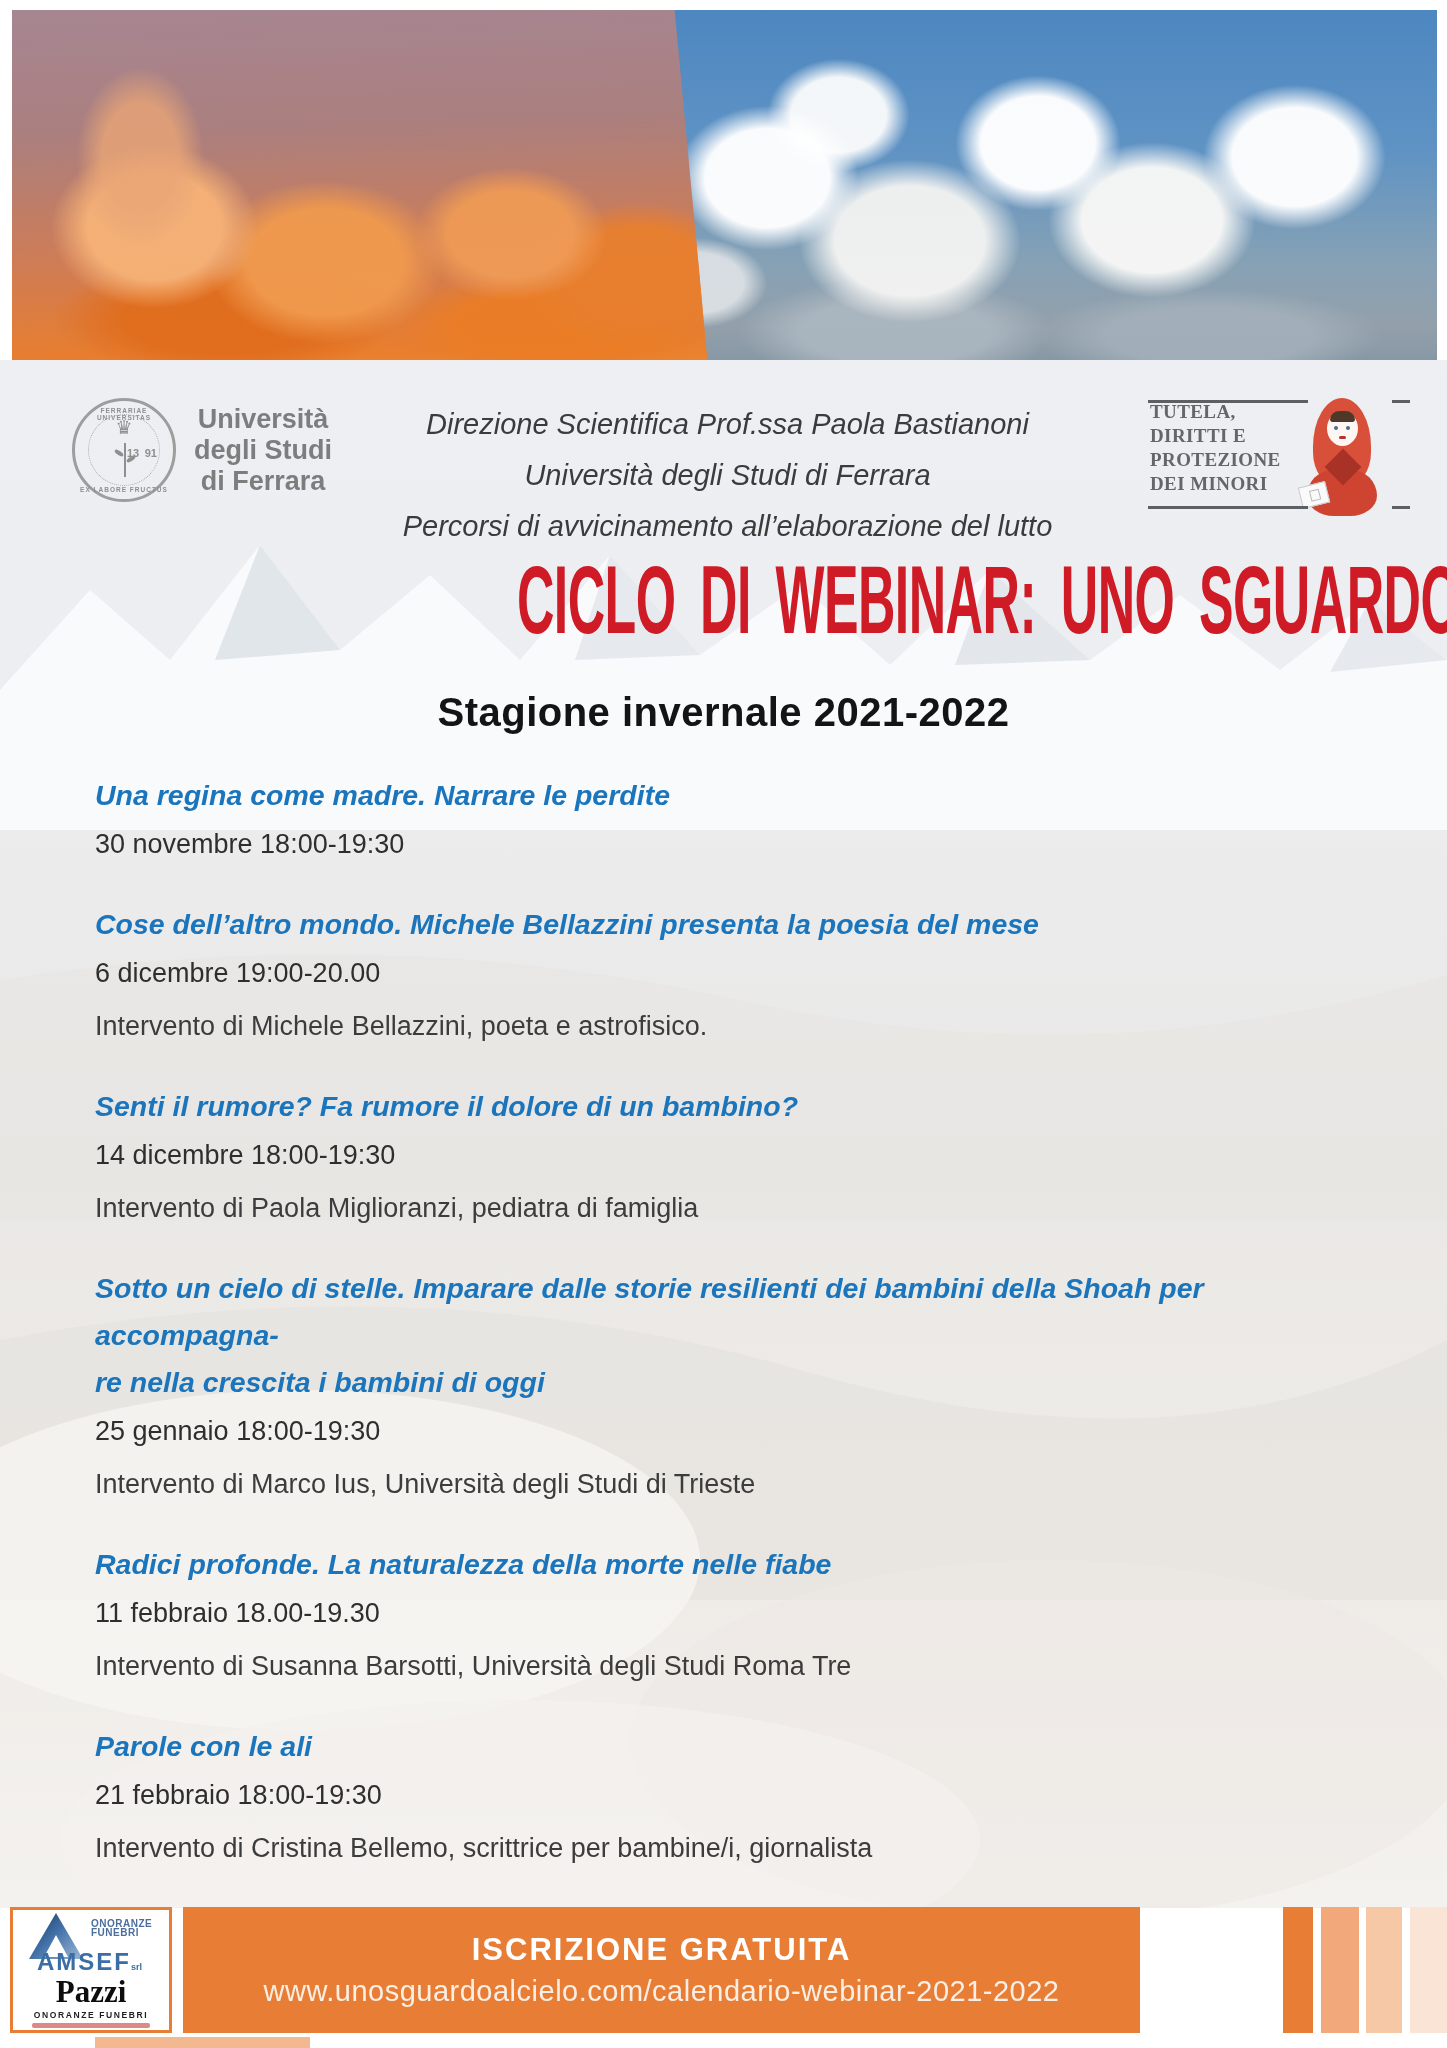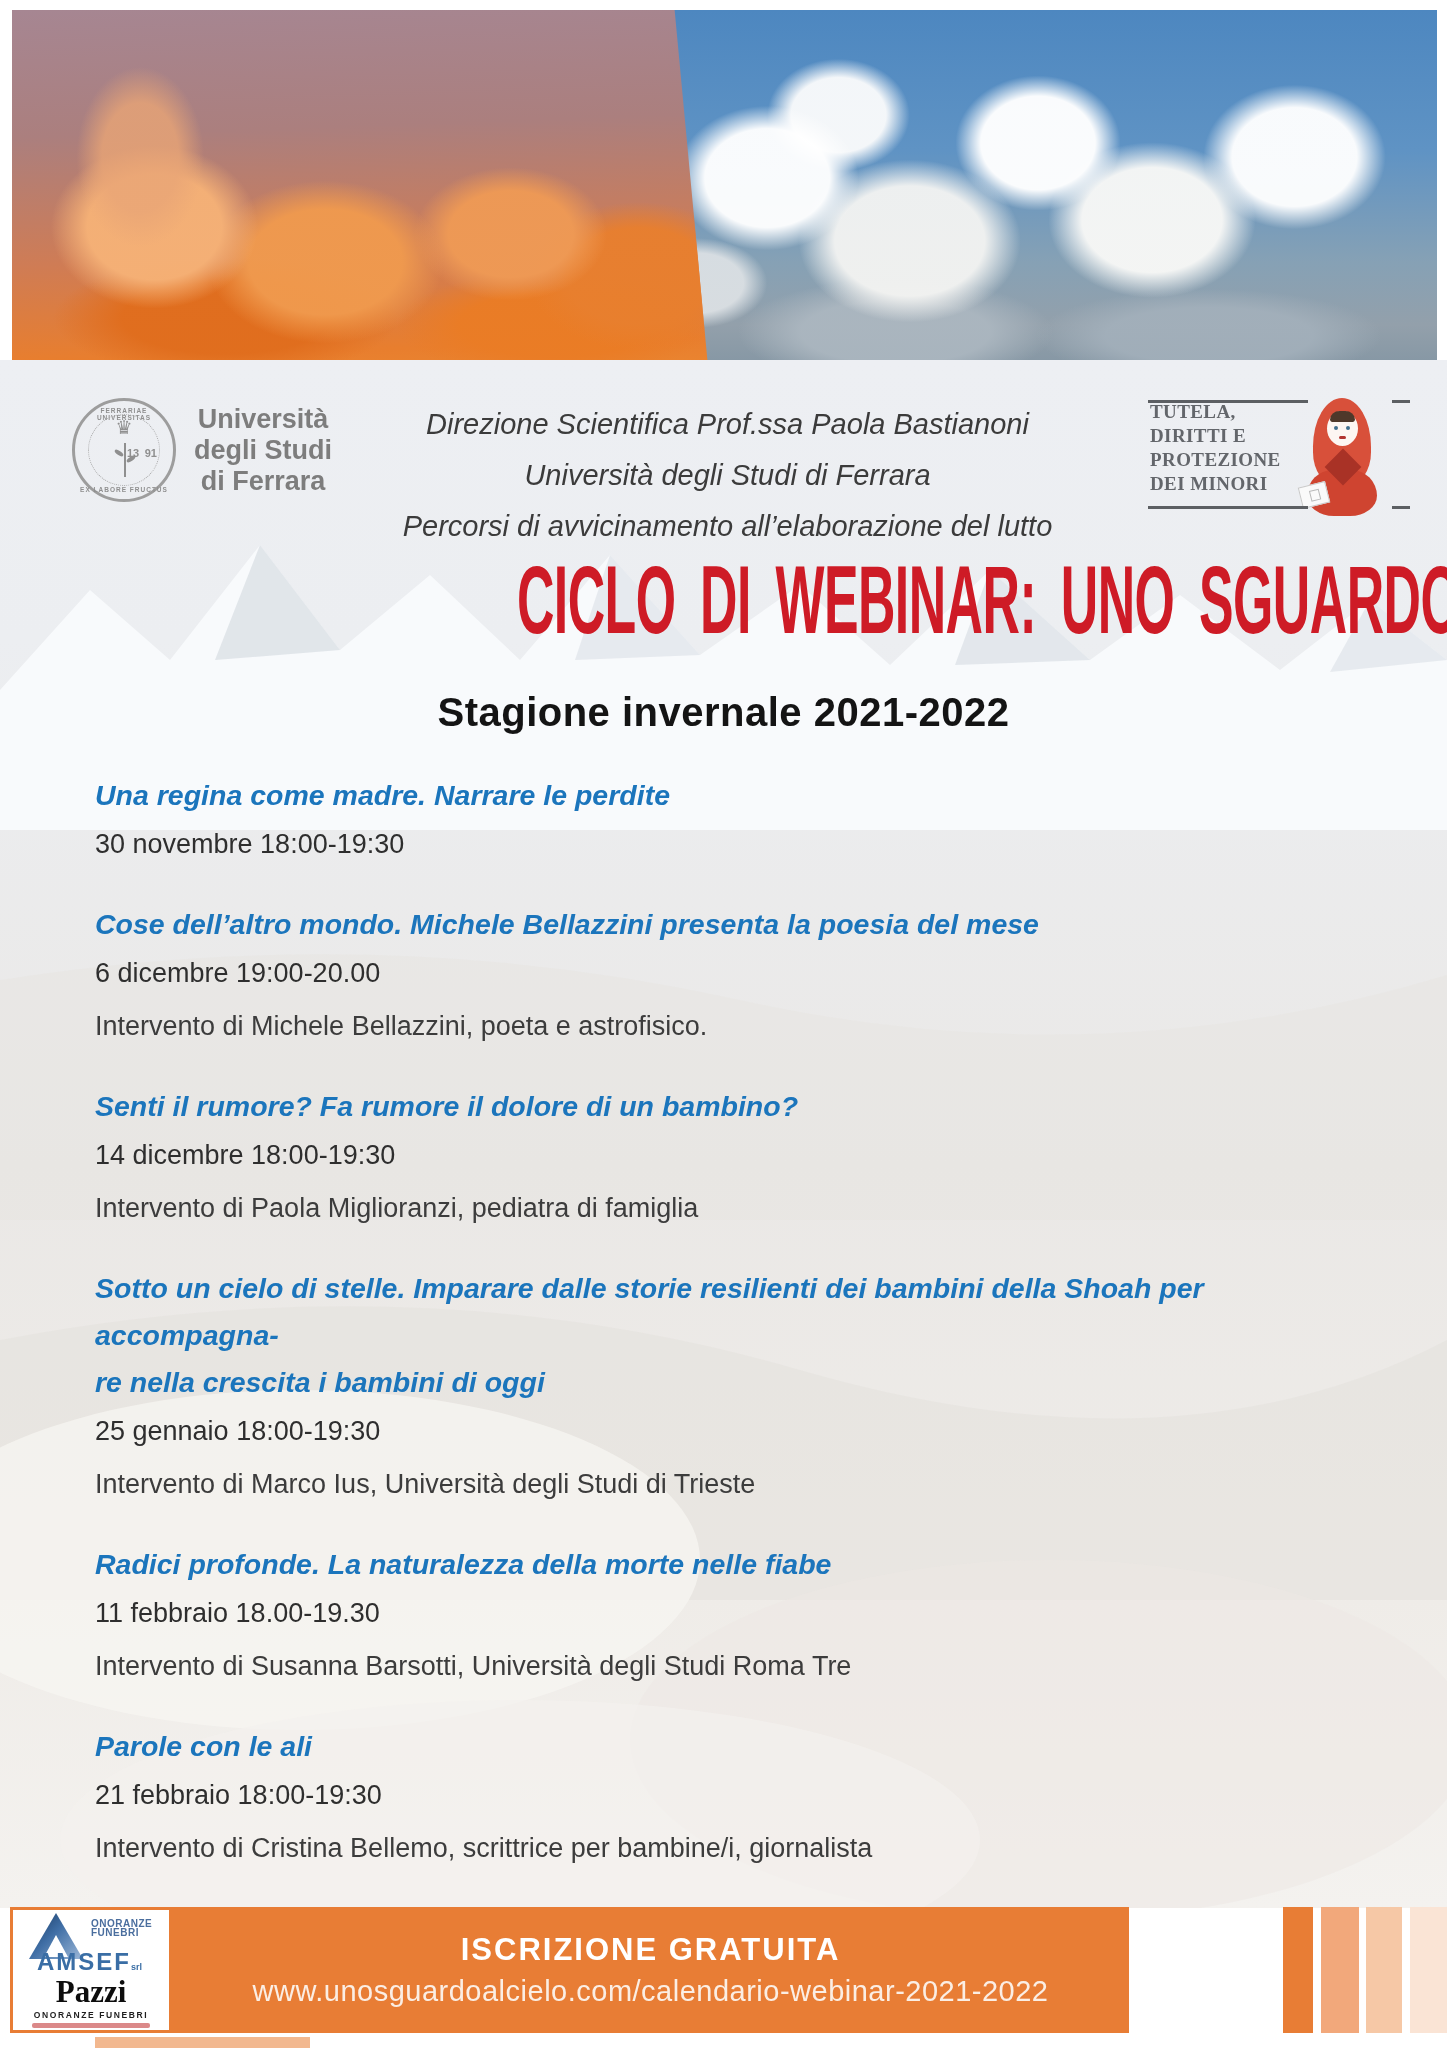--- a/index.html
+++ b/index.html
@@ -116,21 +116,21 @@
   .amsef-onoranze { position:absolute; left:78px; top:9px; font-size:10px; font-weight:700;
     color:#4a6e9e; line-height:9px; letter-spacing:0.5px; white-space:pre-line; }
   .amsef-name { position:absolute; left:24px; top:38px; font-size:24px; font-weight:700;
     color:#3a6ea5; letter-spacing:2px; }
   .amsef-srl { font-size:9px; letter-spacing:0; }
   .pazzi { text-align:center; margin-top:4px; }
   .pazzi-name { font-family:"Liberation Serif", serif; font-weight:700; font-size:31px; line-height:32px; color:#0d0d0d; }
   .pazzi-tag { font-size:8.5px; font-weight:700; letter-spacing:1.6px; color:#1e1e1e; margin-top:2px; }
   .pazzi-sub { margin:3px auto 0; width:118px; height:5px; background:rgba(190,40,40,.55); border-radius:2px; }
 
-  .orange-bar { position:absolute; left:172px; top:1907px; width:957px; height:126px; background:#e87d35;
+  .orange-bar { position:absolute; left:183px; top:1907px; width:957px; height:126px; background:#e87d35;
     display:flex; flex-direction:column; align-items:center; justify-content:center; gap:7px; }
   .bar-title { color:#ffffff; font-weight:700; font-size:31px; letter-spacing:2px; }
   .bar-url { color:#fbeee4; font-size:29px; letter-spacing:0.5px; }
   .stripe { position:absolute; top:1907px; height:126px; }
   .s1 { left:1283px; width:30px; background:#e87d35; }
   .s2 { left:1321px; width:38px; background:#f2a87b; }
   .s3 { left:1366px; width:36px; background:#f6c8a6; }
   .s4 { left:1410px; width:37px; background:#fae4d5; }
   .bottom-strip { position:absolute; left:95px; top:2037px; width:215px; height:11px; background:#f2b88f; }
 </style>

